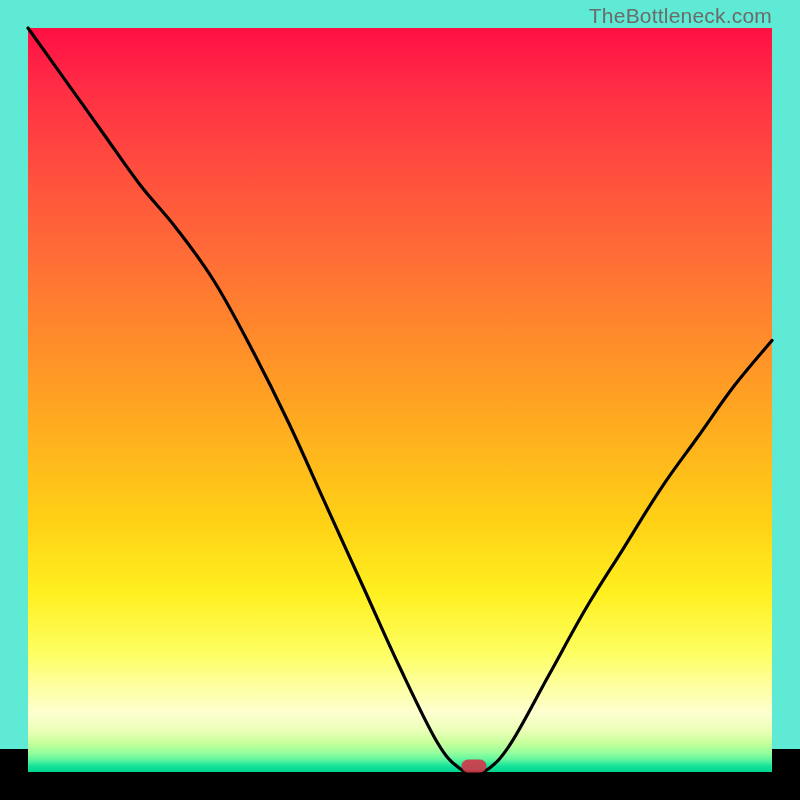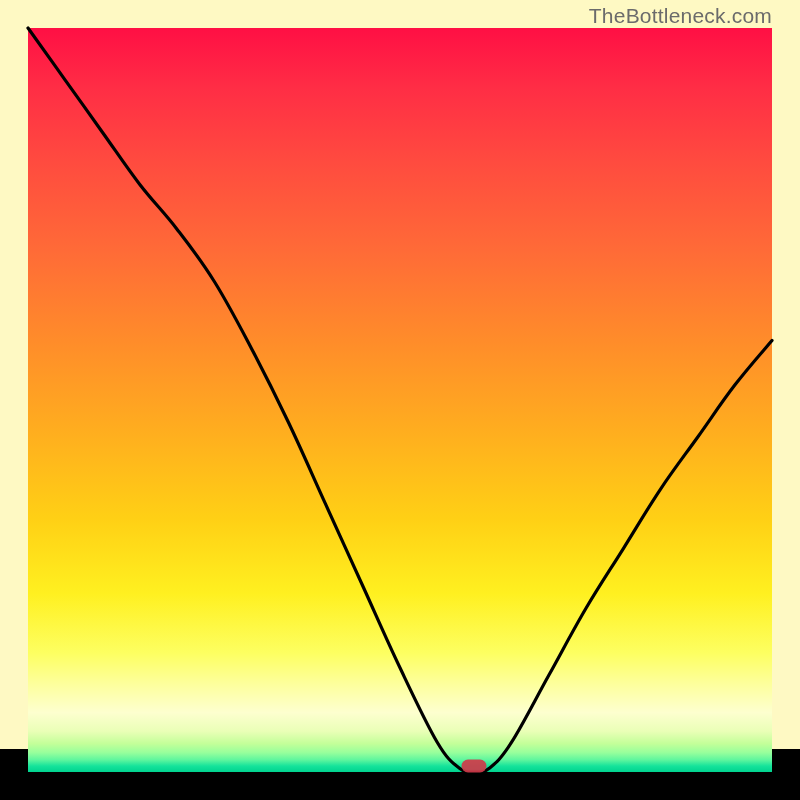--- a/index.html
+++ b/index.html
@@ -8,21 +8,21 @@
     width: 800px;
     height: 800px;
     background: #000;
     overflow: hidden;
     font-family: Arial, Helvetica, sans-serif;
   }
   .frame {
     position: relative;
     width: 800px;
     height: 749px;
-    background: #fef9c3;
+    background: #5eead4;
   }
   .plot-area {
     position: absolute;
     left: 28px;
     top: 28px;
     width: 744px;
     height: 744px;
     
     background: linear-gradient(
       to bottom,

